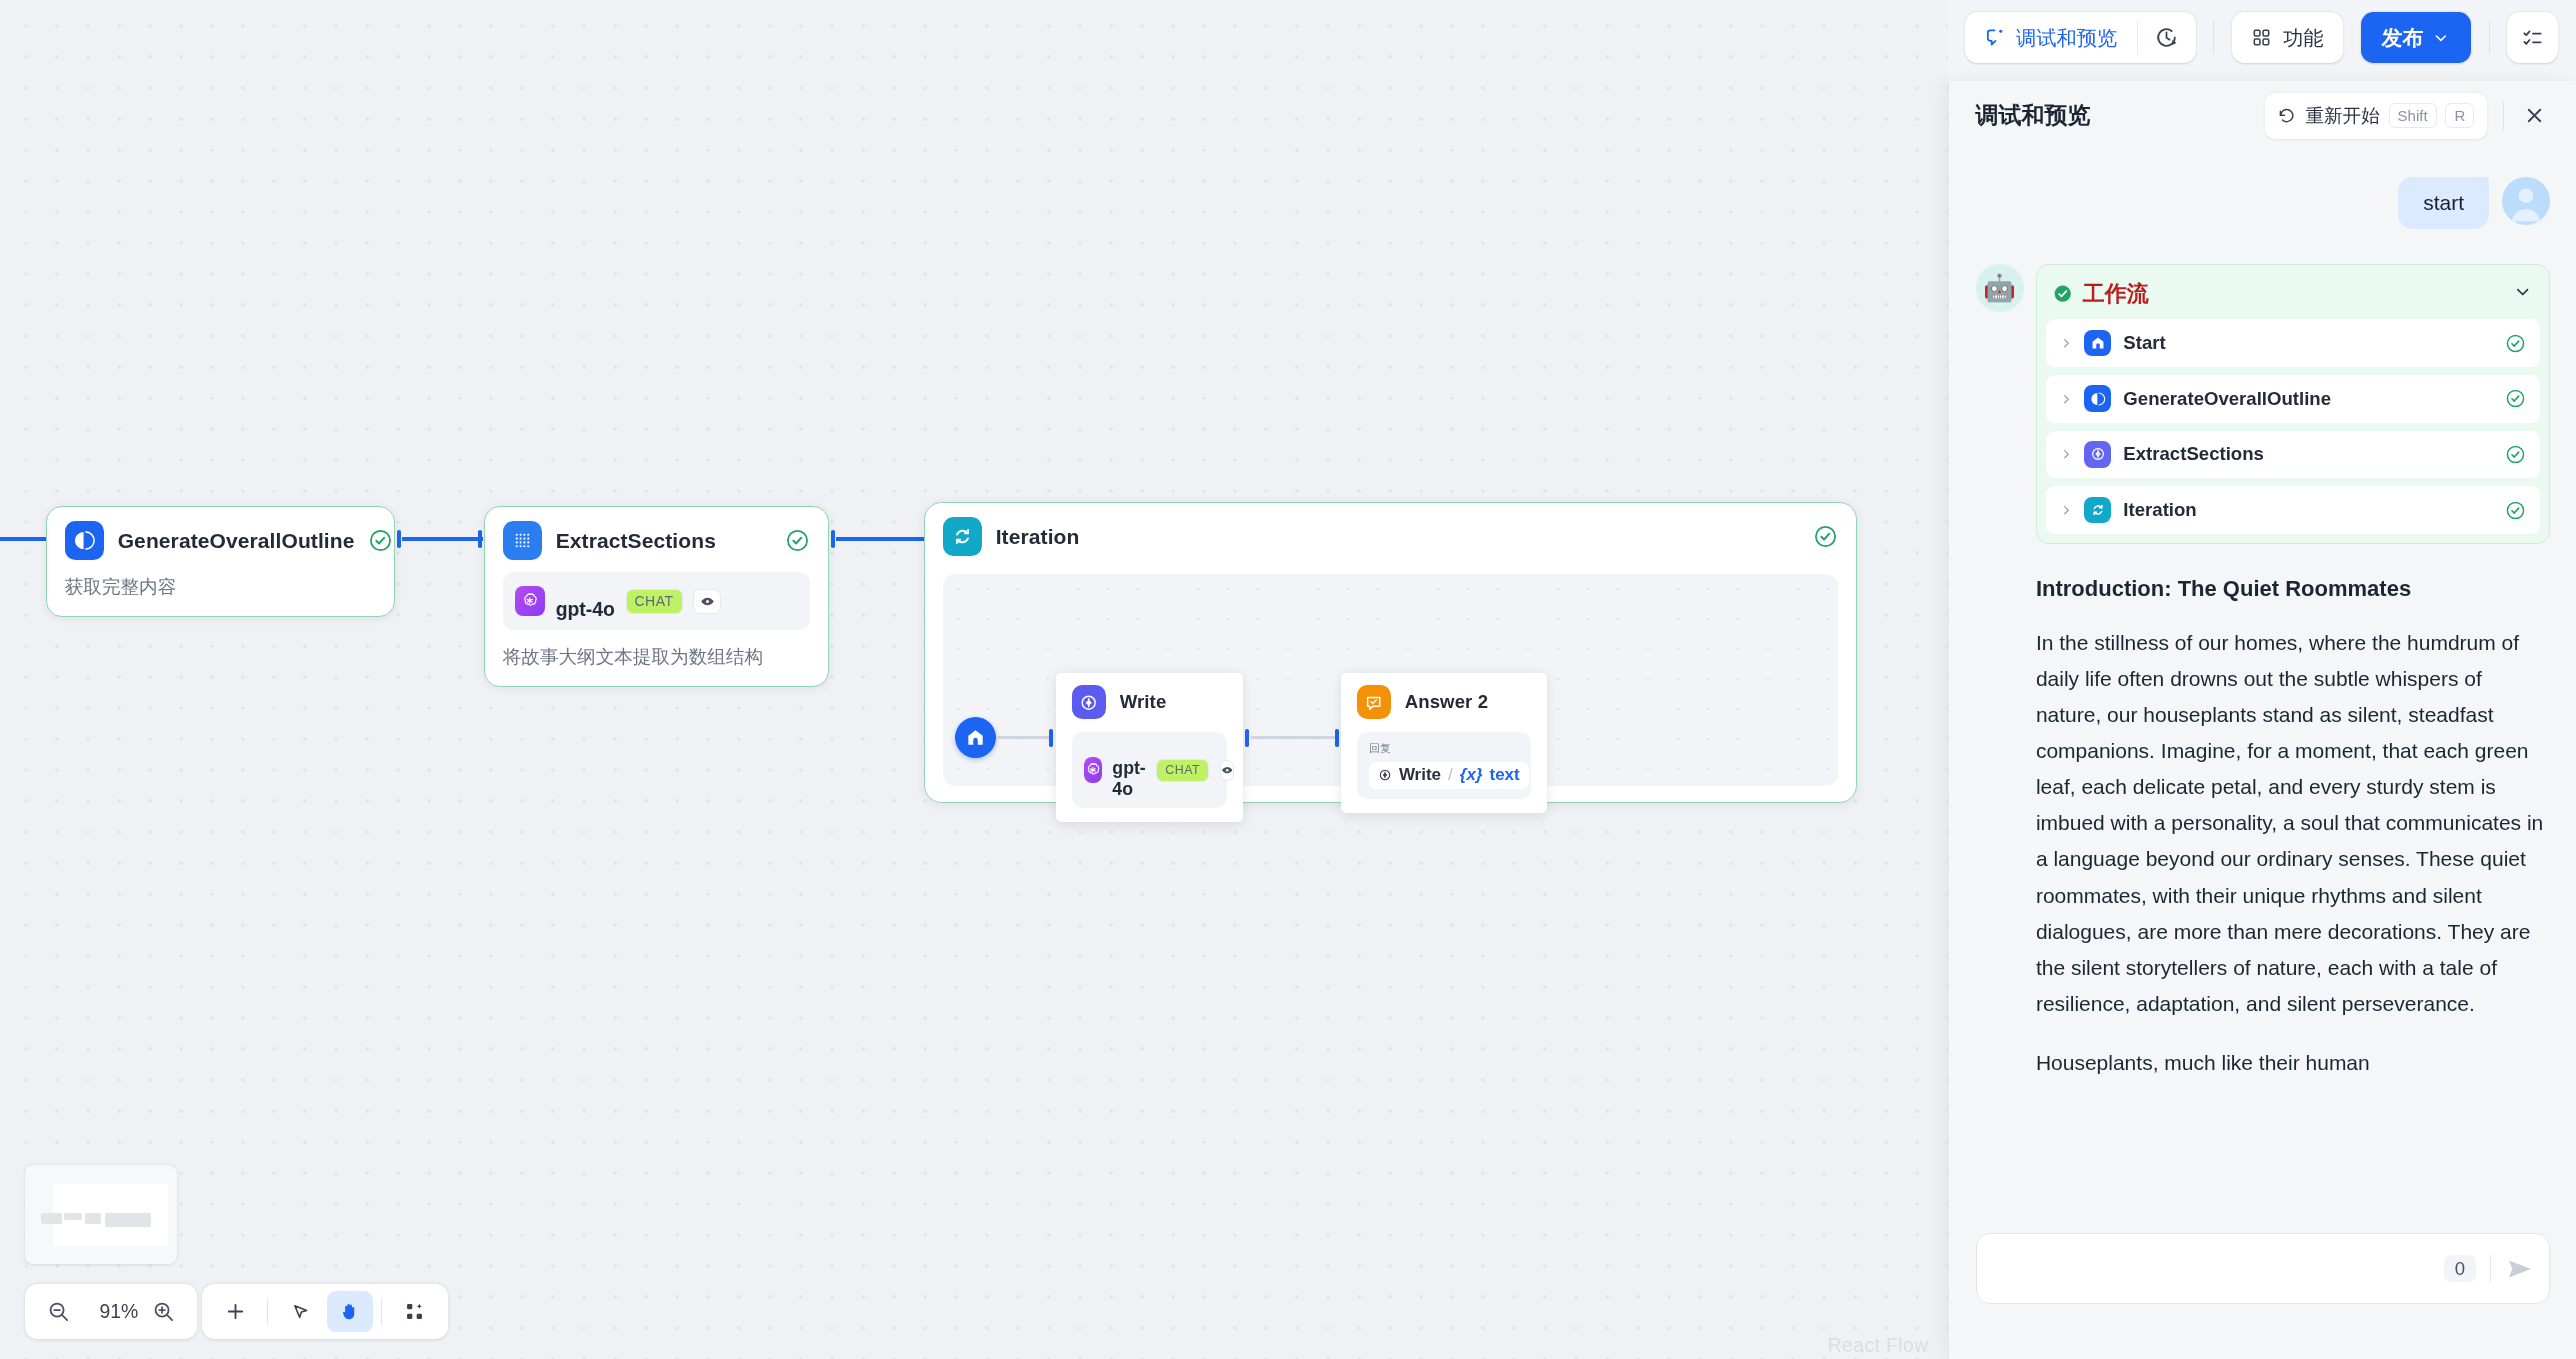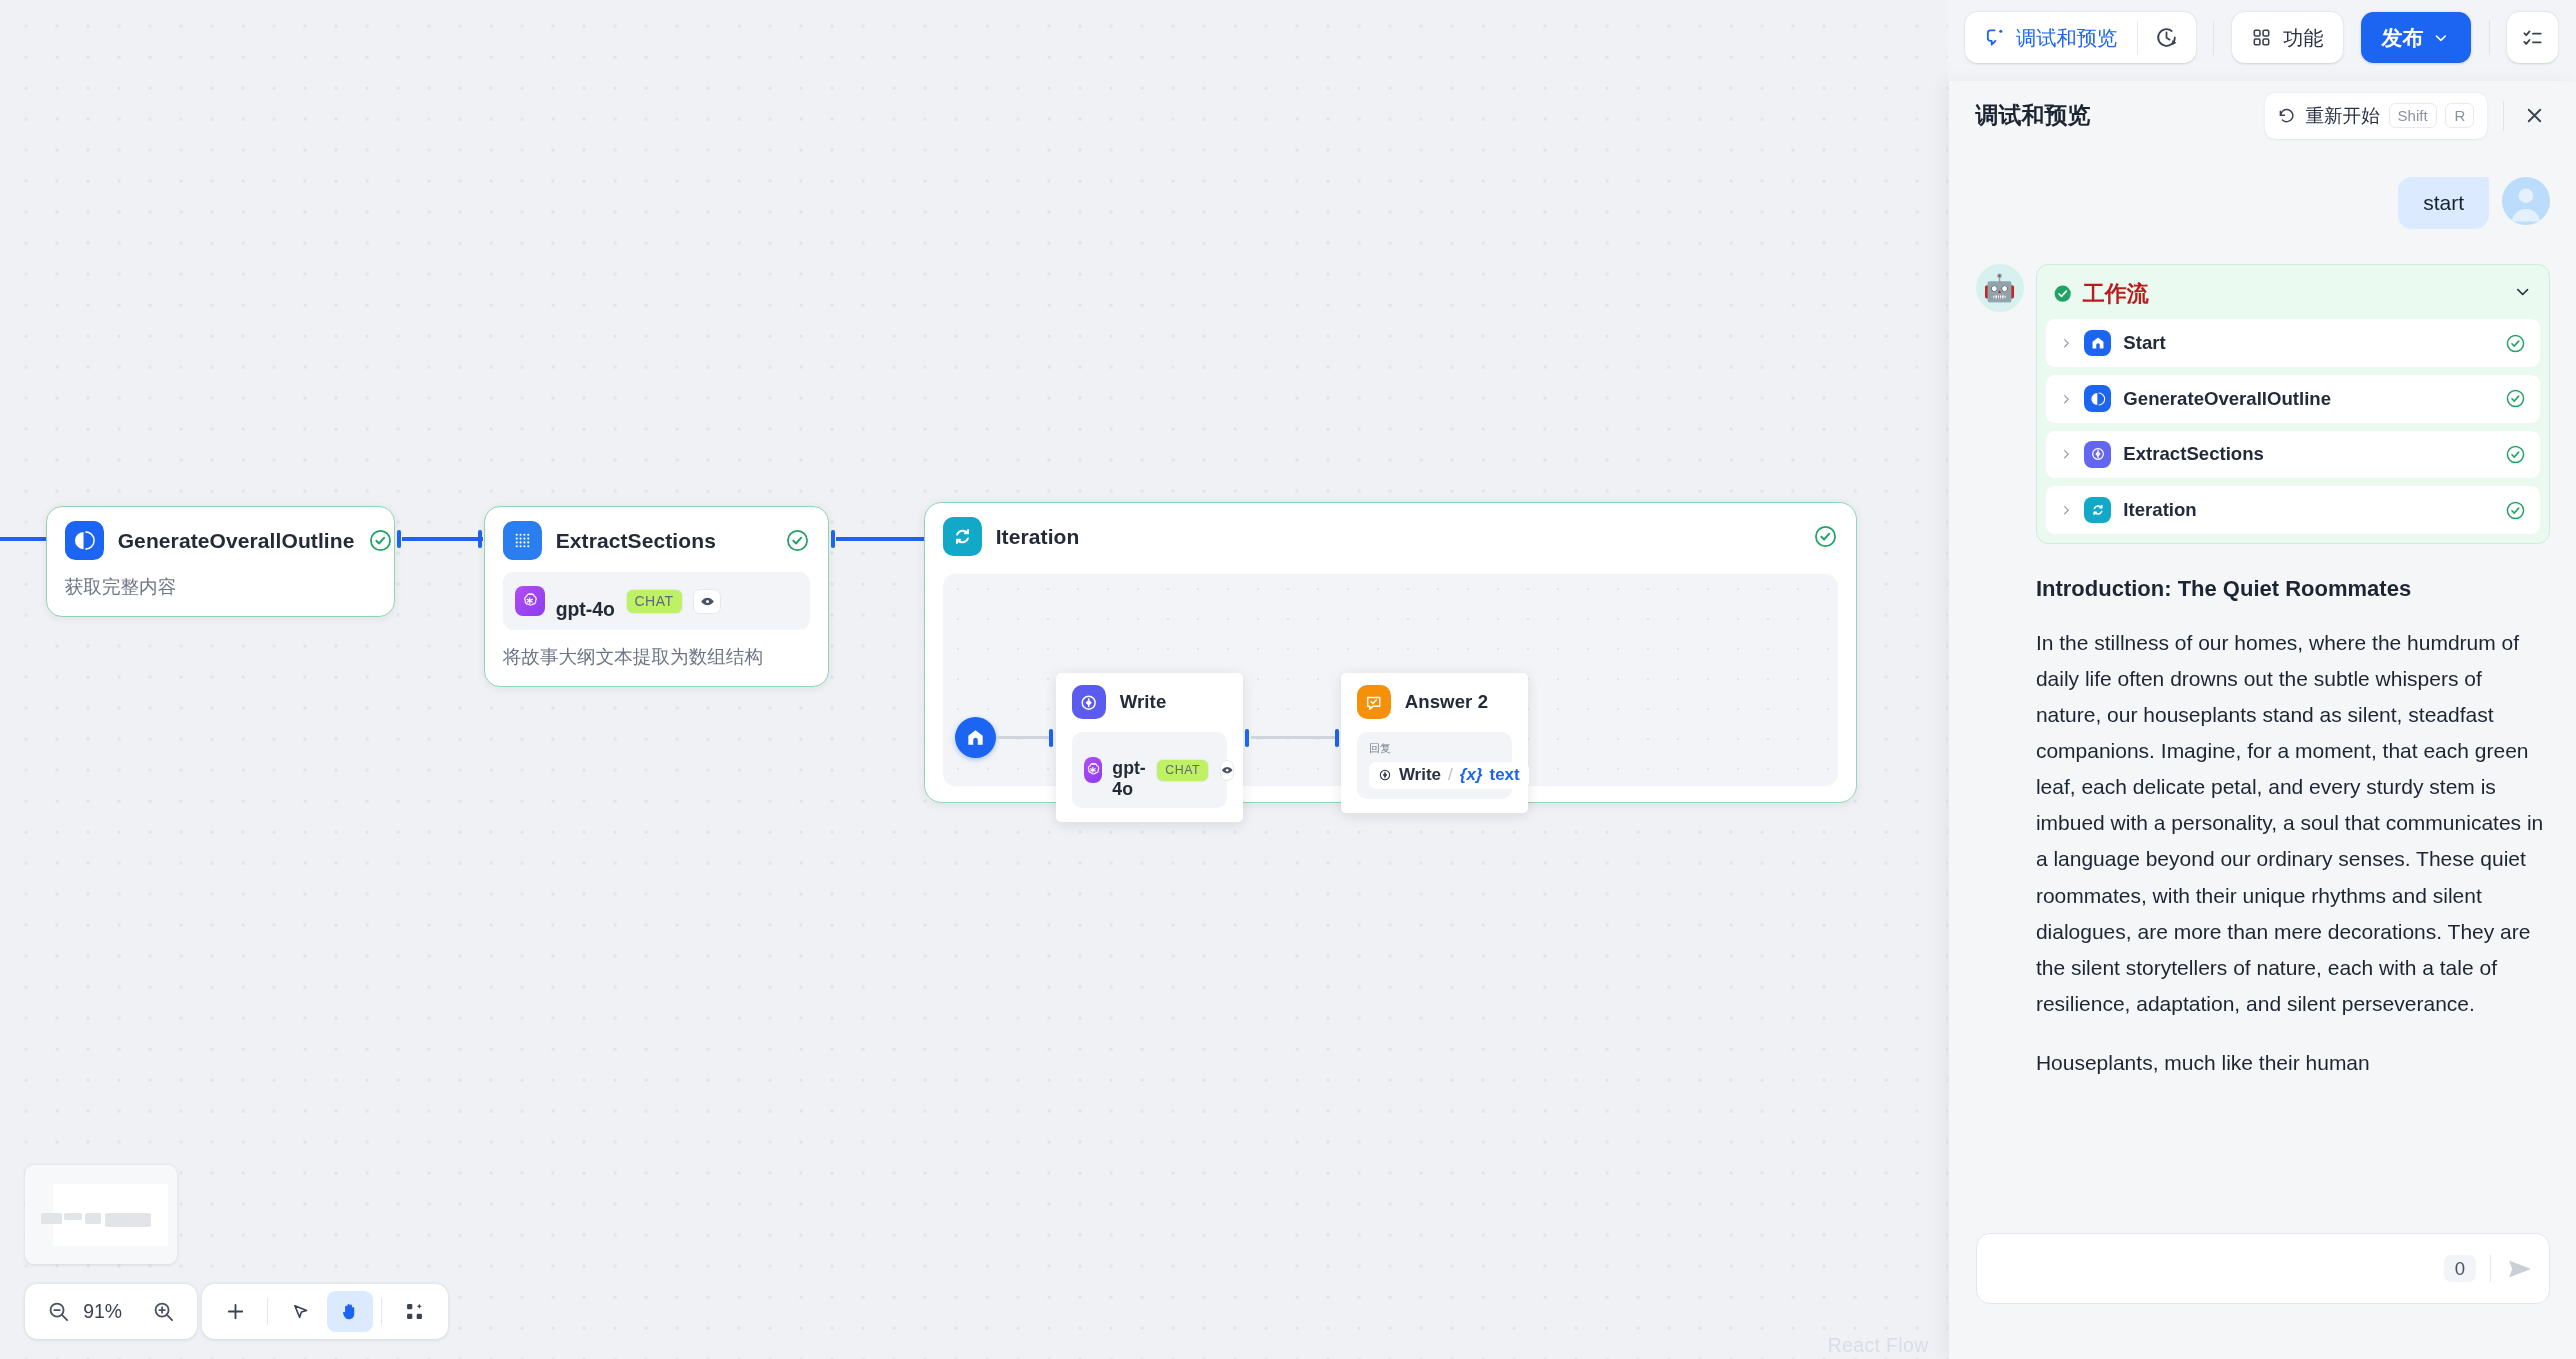--- a/index.html
+++ b/index.html
@@ -145,21 +145,21 @@
   }
   #minimap .mm-view { position:absolute; left:28px; top:19.4px; width: 115px; height: 62px; background:#fff; }
   #minimap .mm-n { position: absolute; background: #e2e4e8; border-radius: 1.8px; }
 
   #zoom-control {
     position: absolute; left: 25px; top: 1284px; height: 55px; display:flex; align-items:center; gap: 5.3px;
     background:#fff; border-radius: 12.4px; padding: 0 14px;
     box-shadow: 0 0.9px 3.5px rgba(16,24,40,.13);
   }
   .zoom-ico { width: 39px; height: 39px; display:flex; align-items:center; justify-content:center; cursor:pointer; }
-  .zoom-val { font-size: 19.4px; color: #3a4151; min-width: 55px; text-align:left; cursor: pointer;}
+  .zoom-val { font-size: 19.4px; color: #3a4151; min-width: 55px; text-align:right; cursor: pointer;}
 
   #tool-control {
     position: absolute; left: 202px; top: 1284px; height: 55px; display:flex; align-items:center; gap: 3.5px;
     background:#fff; border-radius: 12.4px; padding: 0 10.6px;
     box-shadow: 0 0.9px 3.5px rgba(16,24,40,.13);
   }
   .tool-btn { width: 46px; height: 41px; display:flex; align-items:center; justify-content:center; border-radius: 8.8px; cursor:pointer; }
   .tool-btn.active { background: #dbeafe; }
   .tool-div { width: 0.9px; height: 26.5px; background: #e3e6ec; margin: 0 5.3px; }
 
@@ -384,21 +384,21 @@
                 <circle cx="12" cy="12" r="2.4" fill="#fff"></circle>
               </svg>
             </div>
           </div>
         </div>
 
         <div class="edge-gray" style="left:308px; top:162px; width:88px;"></div>
         <div class="edge-cap" style="left:302px; top:155px;"></div>
         <div class="edge-cap" style="left:392px; top:155px;"></div>
 
-        <div class="sub-node" style="left:398px; top:99px; width:187px;">
+        <div class="sub-node" style="left:398px; top:99px; width:206px;">
           <div class="node-head">
             <div class="node-icon" style="background:#f59009; width:34px; height:34px; flex:0 0 34px;">
               <svg width="19.4" height="19.4" viewBox="0 0 24 24" fill="none" stroke="#fff" stroke-width="1.8" stroke-linecap="round" stroke-linejoin="round">
                 <path d="M4.5 5.5h15v11h-8.5l-4 3.5v-3.5h-2.5z"></path>
                 <path d="M8.8 10.8l2.2 2.2 4.2-4.4"></path>
               </svg>
             </div>
             <div class="node-title" style="font-size:18.6px;">Answer 2</div>
           </div>
           <div class="ans-field">

